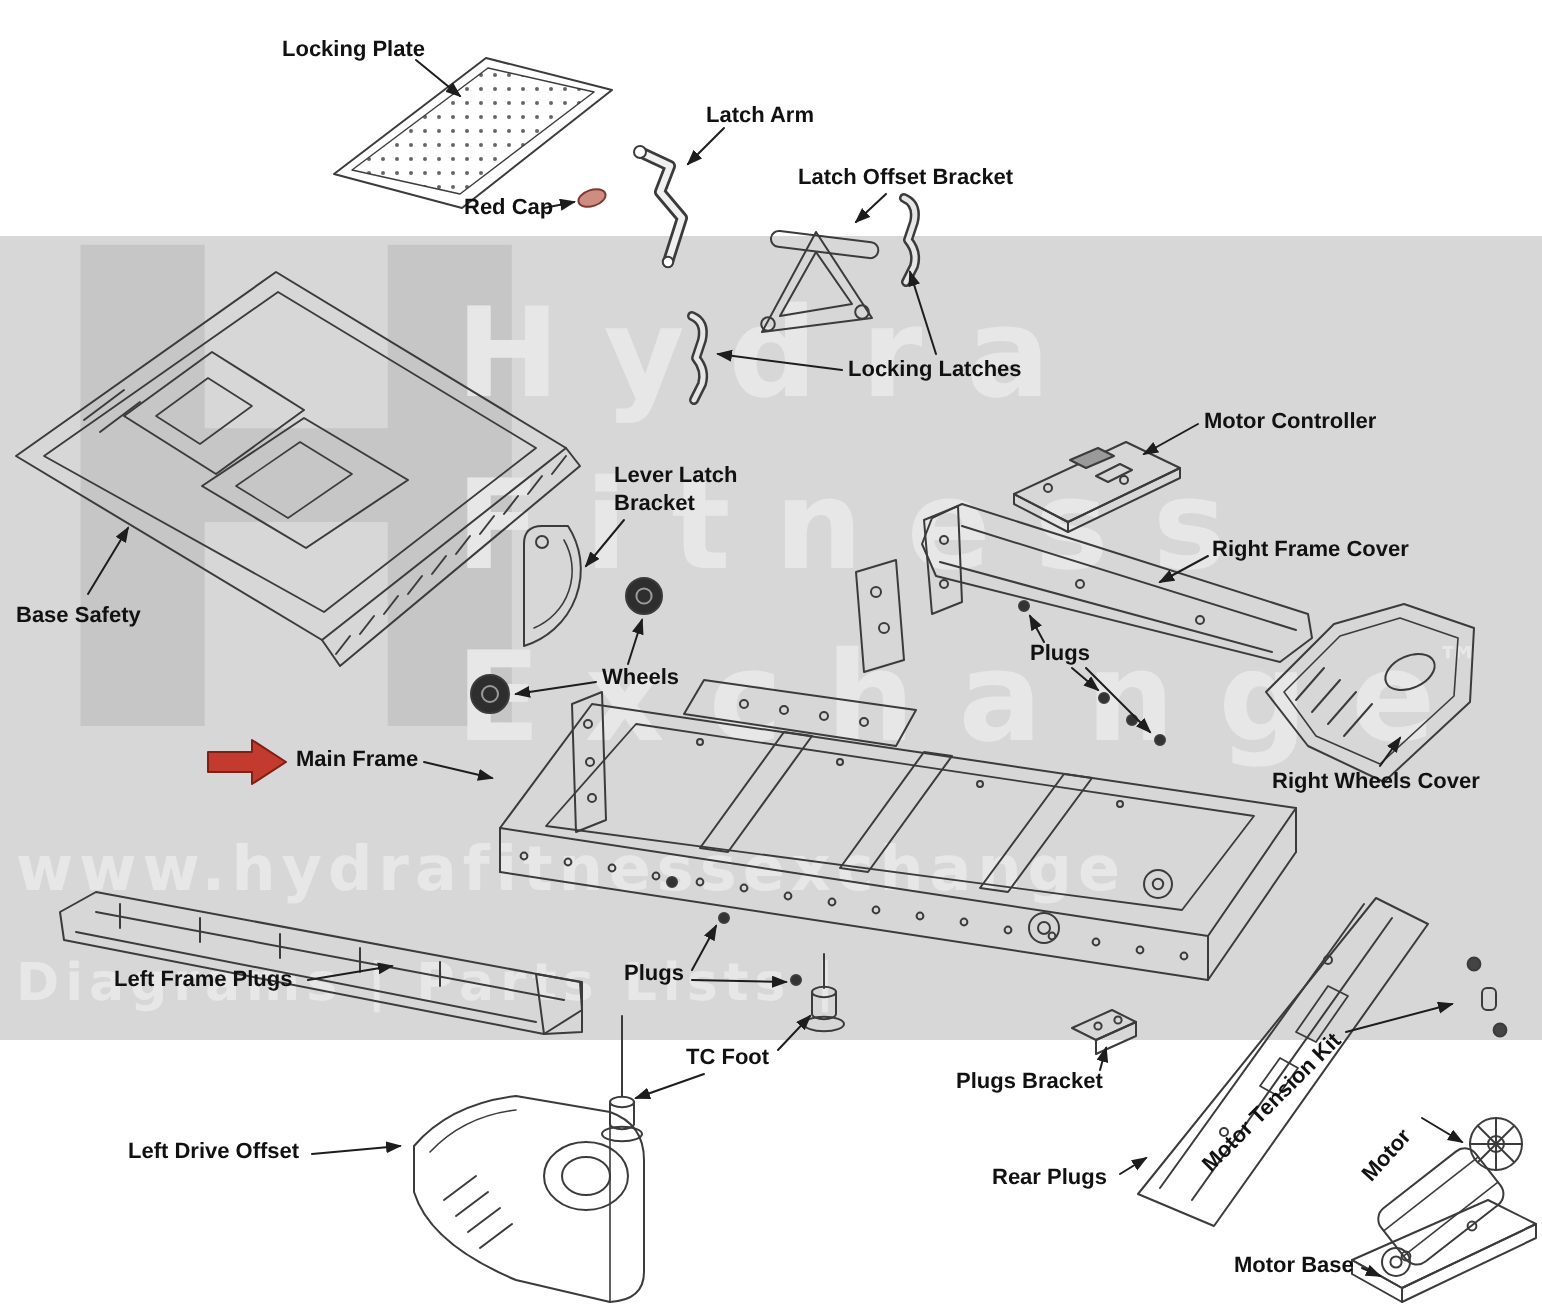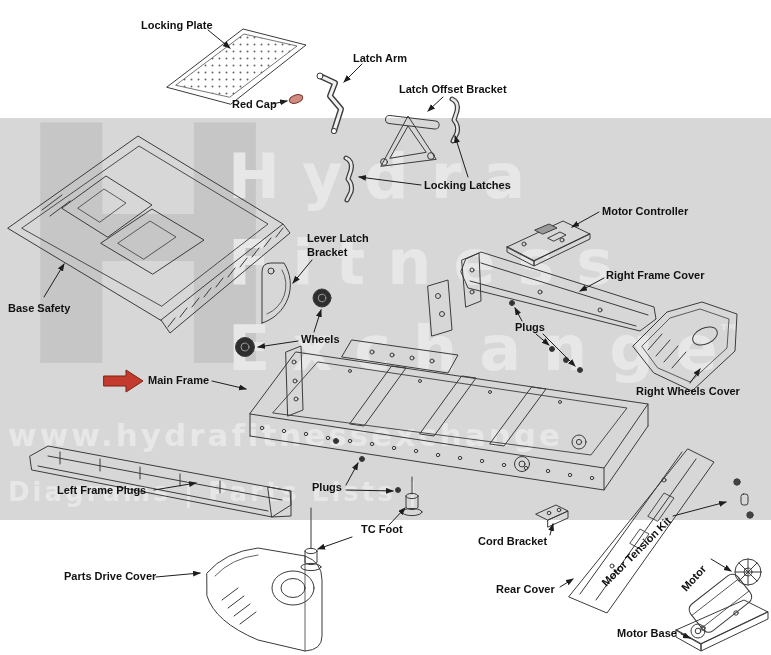--- a/index.html
+++ b/index.html
@@ -329,22 +329,22 @@
     <div class="lbl" style="left:8px;top:302px">Base Safety</div>
     <div class="lbl multiline" style="left:307px;top:232px">Lever Latch
 Bracket</div>
     <div class="lbl" style="left:606px;top:269px">Right Frame Cover</div>
     <div class="lbl" style="left:301px;top:333px">Wheels</div>
     <div class="lbl" style="left:515px;top:321px">Plugs</div>
     <div class="lbl" style="left:148px;top:374px">Main Frame</div>
     <div class="lbl" style="left:636px;top:385px">Right Wheels Cover</div>
     <div class="lbl" style="left:57px;top:484px">Left Frame Plugs</div>
     <div class="lbl" style="left:312px;top:481px">Plugs</div>
-    <div class="lbl" style="left:361px;top:523px">TC Foot</div>
-    <div class="lbl" style="left:478px;top:535px">Cord Bracket</div>
-    <div class="lbl" style="left:64px;top:570px">Parts Drive Cover</div>
-    <div class="lbl" style="left:496px;top:583px">Rear Cover</div>
+    <div class="lbl" style="left:343px;top:523px">TC Foot</div>
+    <div class="lbl" style="left:478px;top:535px">Plugs Bracket</div>
+    <div class="lbl" style="left:64px;top:570px">Left Drive Offset</div>
+    <div class="lbl" style="left:496px;top:583px">Rear Plugs</div>
     <div class="lbl rot45" style="left:604px;top:578px">Motor Tension Kit</div>
     <div class="lbl rot48" style="left:684px;top:583px">Motor</div>
     <div class="lbl" style="left:617px;top:627px">Motor Base</div>
   </div>
 
 </div>
 
 </body></html>

